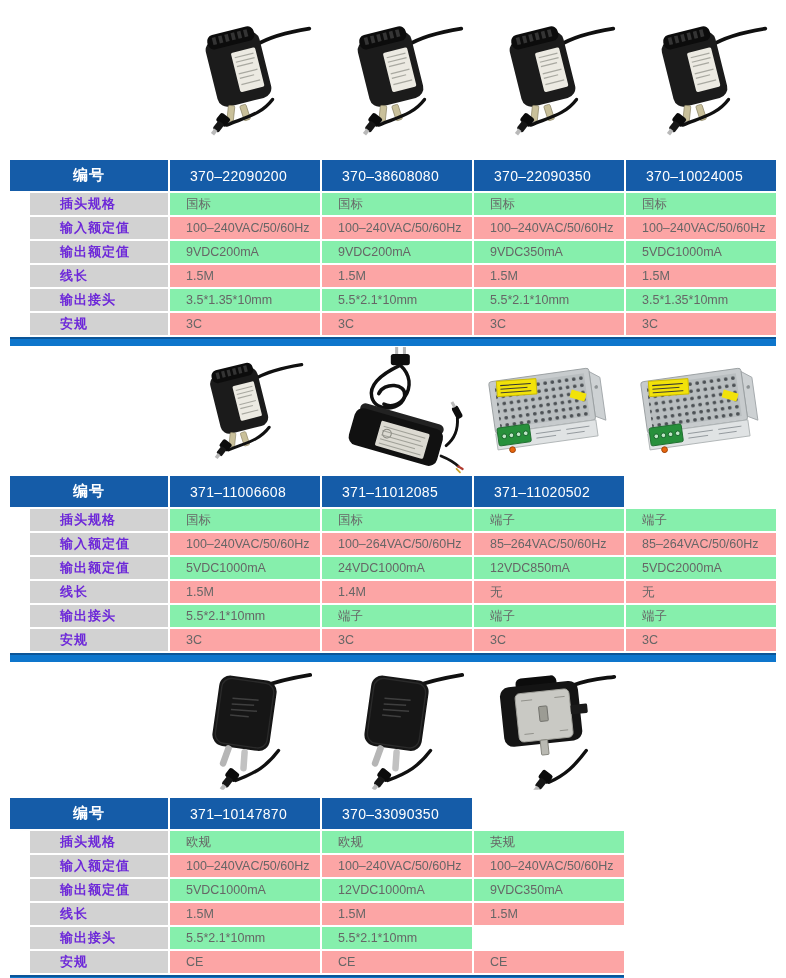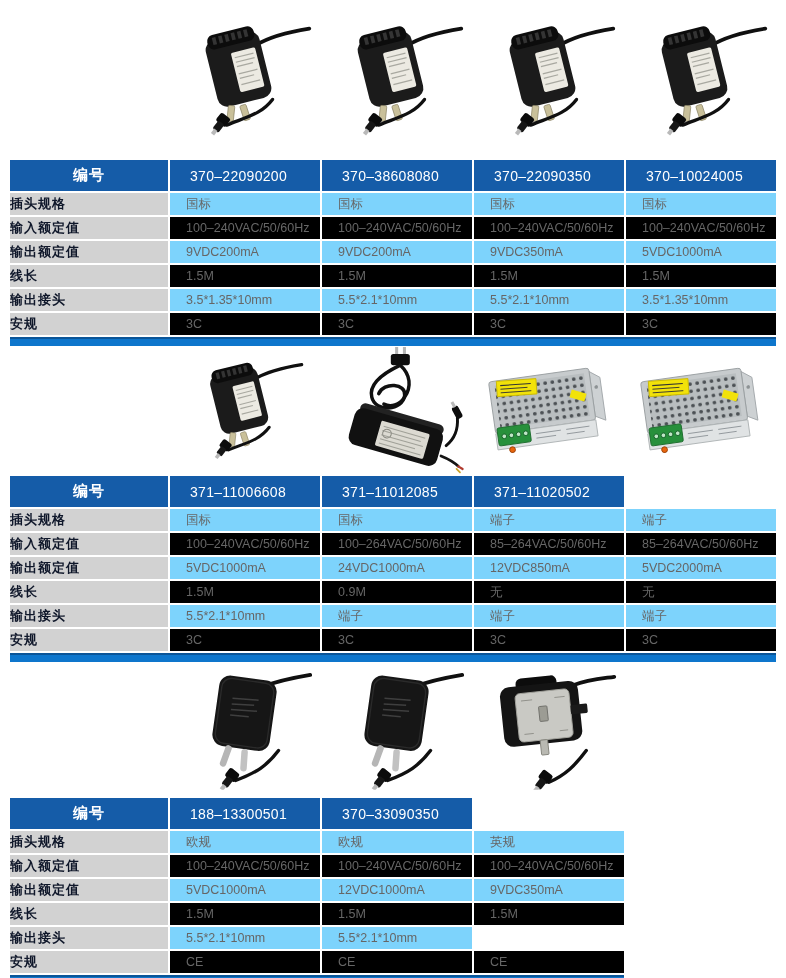--- a/index.html
+++ b/index.html
@@ -23,24 +23,24 @@
   .w3{width:614px;}
   .row{display:grid;column-gap:2px;}
   .cols4{grid-template-columns:158px 150px 150px 150px 150px;}
   .cols3{grid-template-columns:158px 150px 150px 150px;}
   .cell{display:flex;align-items:center;box-sizing:border-box;overflow:hidden;white-space:nowrap;}
   .hrow .cell{height:31px;background:#155ca8;color:#ffffff;}
   .hl{justify-content:center;font-weight:bold;font-size:15px;letter-spacing:1px;}
   .hid{padding-left:20px;font-weight:normal;font-size:14px;letter-spacing:.3px;}
   .brow{margin-top:2px;}
   .brow .cell{height:22px;}
-  .lab{background:#d2d2d2;font-size:13px;font-weight:bold;color:#0f172a;letter-spacing:1px;}
+  .lab{background:#d2d2d2;padding-left:30px;font-size:13px;font-weight:bold;color:#6d28d9;letter-spacing:1px;margin-left:20px;}
   .val{padding-left:16px;font-size:12.5px;color:#666666;}
-  .r-odd .val{background:#7dd3fc;}
-  .r-even .val{background:#000000;}
+  .r-odd .val{background:#86efac;}
+  .r-even .val{background:#fca5a5;}
   .tbar{height:7px;margin-top:2px;background:#0e76cc;border-top:2px solid #0b5598;}
 
   .defs-holder{position:absolute;width:0;height:0;overflow:hidden;}
 </style>
 </head>
 <body>
 
 <svg class="defs-holder" aria-hidden="true">
   <defs>
     <pattern id="hexp" width="8" height="8" patternUnits="userSpaceOnUse">
@@ -316,21 +316,21 @@
     <div class="row cols4 brow r-odd">
       <div class="cell lab">输出额定值</div>
       <div class="cell val">5VDC1000mA</div>
       <div class="cell val">24VDC1000mA</div>
       <div class="cell val">12VDC850mA</div>
       <div class="cell val">5VDC2000mA</div>
     </div>
     <div class="row cols4 brow r-even">
       <div class="cell lab">线长</div>
       <div class="cell val">1.5M</div>
-      <div class="cell val">0.9M</div>
+      <div class="cell val">1.4M</div>
       <div class="cell val">无</div>
       <div class="cell val">无</div>
     </div>
     <div class="row cols4 brow r-odd">
       <div class="cell lab">输出接头</div>
       <div class="cell val">5.5*2.1*10mm</div>
       <div class="cell val">端子</div>
       <div class="cell val">端子</div>
       <div class="cell val">端子</div>
     </div>
@@ -358,21 +358,21 @@
     <div class="slot">
       <svg width="140" height="120" viewBox="0 0 150 128">
           <use href="#ukAdapter"></use>
         </svg>
     </div>
   </div>
 
   <div class="grid w3">
     <div class="row cols3 hrow">
       <div class="cell hl">编号</div>
-      <div class="cell hid">188–13300501</div>
+      <div class="cell hid">371–10147870</div>
       <div class="cell hid">370–33090350</div>
     </div>
     <div class="row cols3 brow r-odd">
       <div class="cell lab">插头规格</div>
       <div class="cell val">欧规</div>
       <div class="cell val">欧规</div>
       <div class="cell val">英规</div>
     </div>
     <div class="row cols3 brow r-even">
       <div class="cell lab">输入额定值</div>

